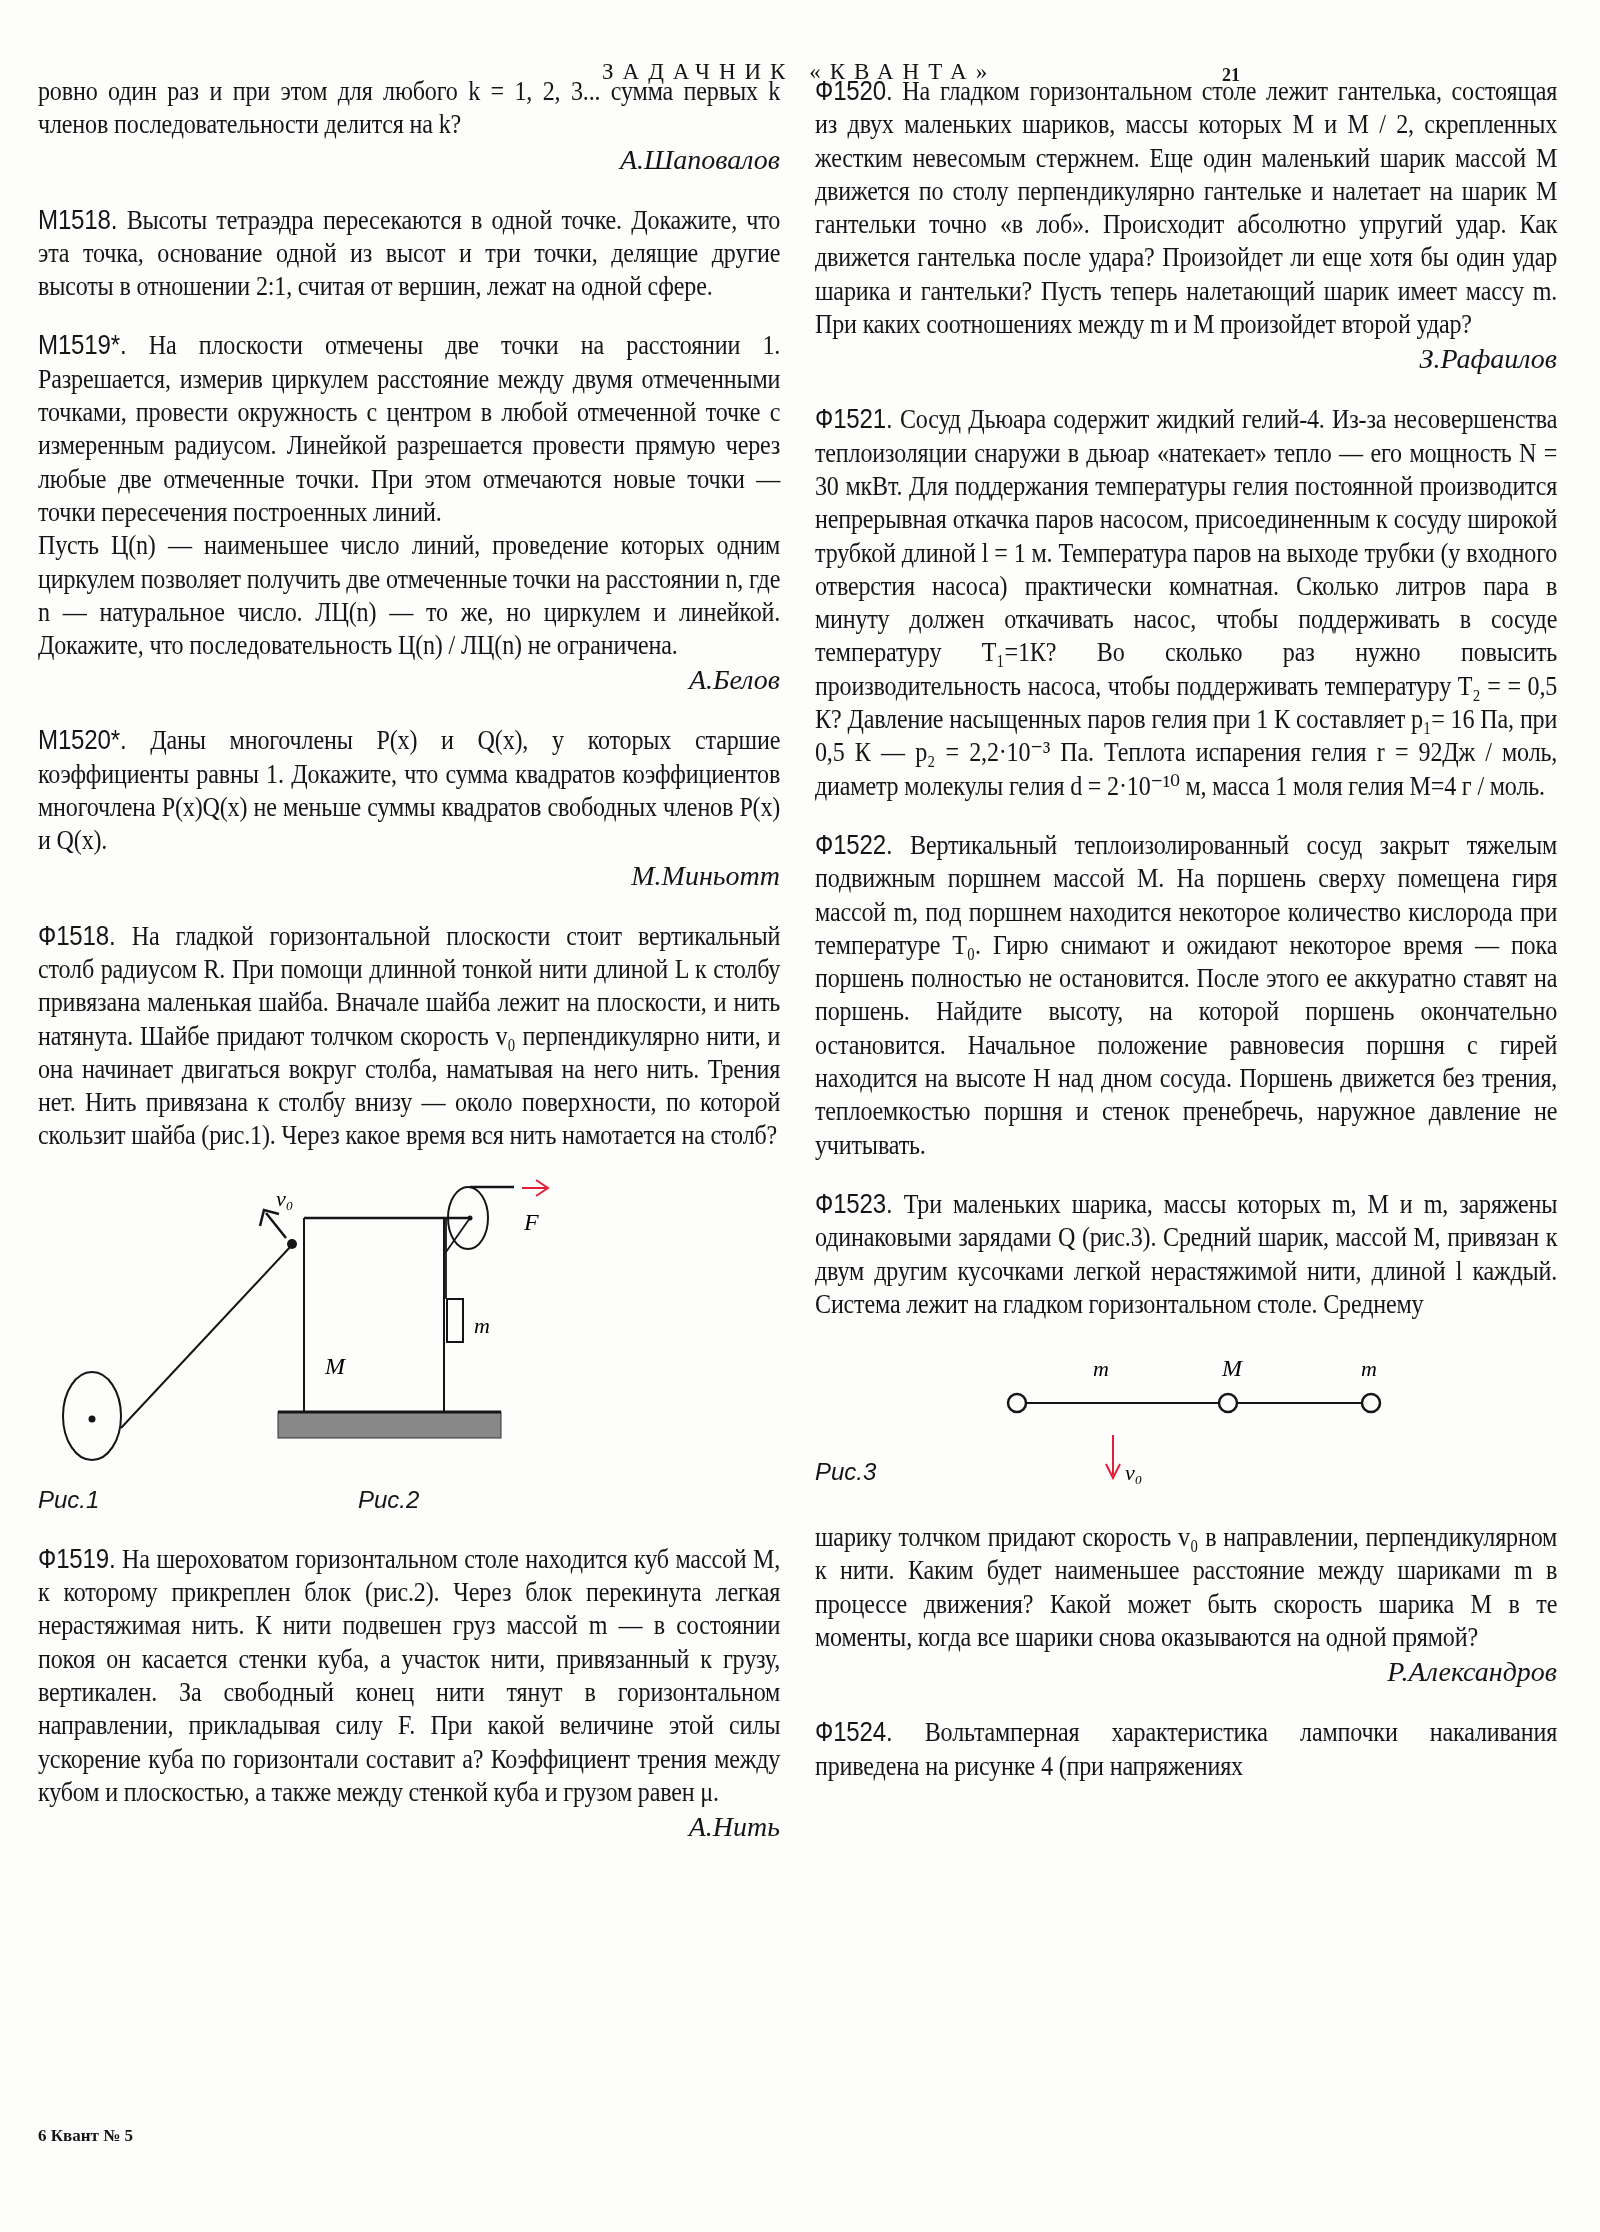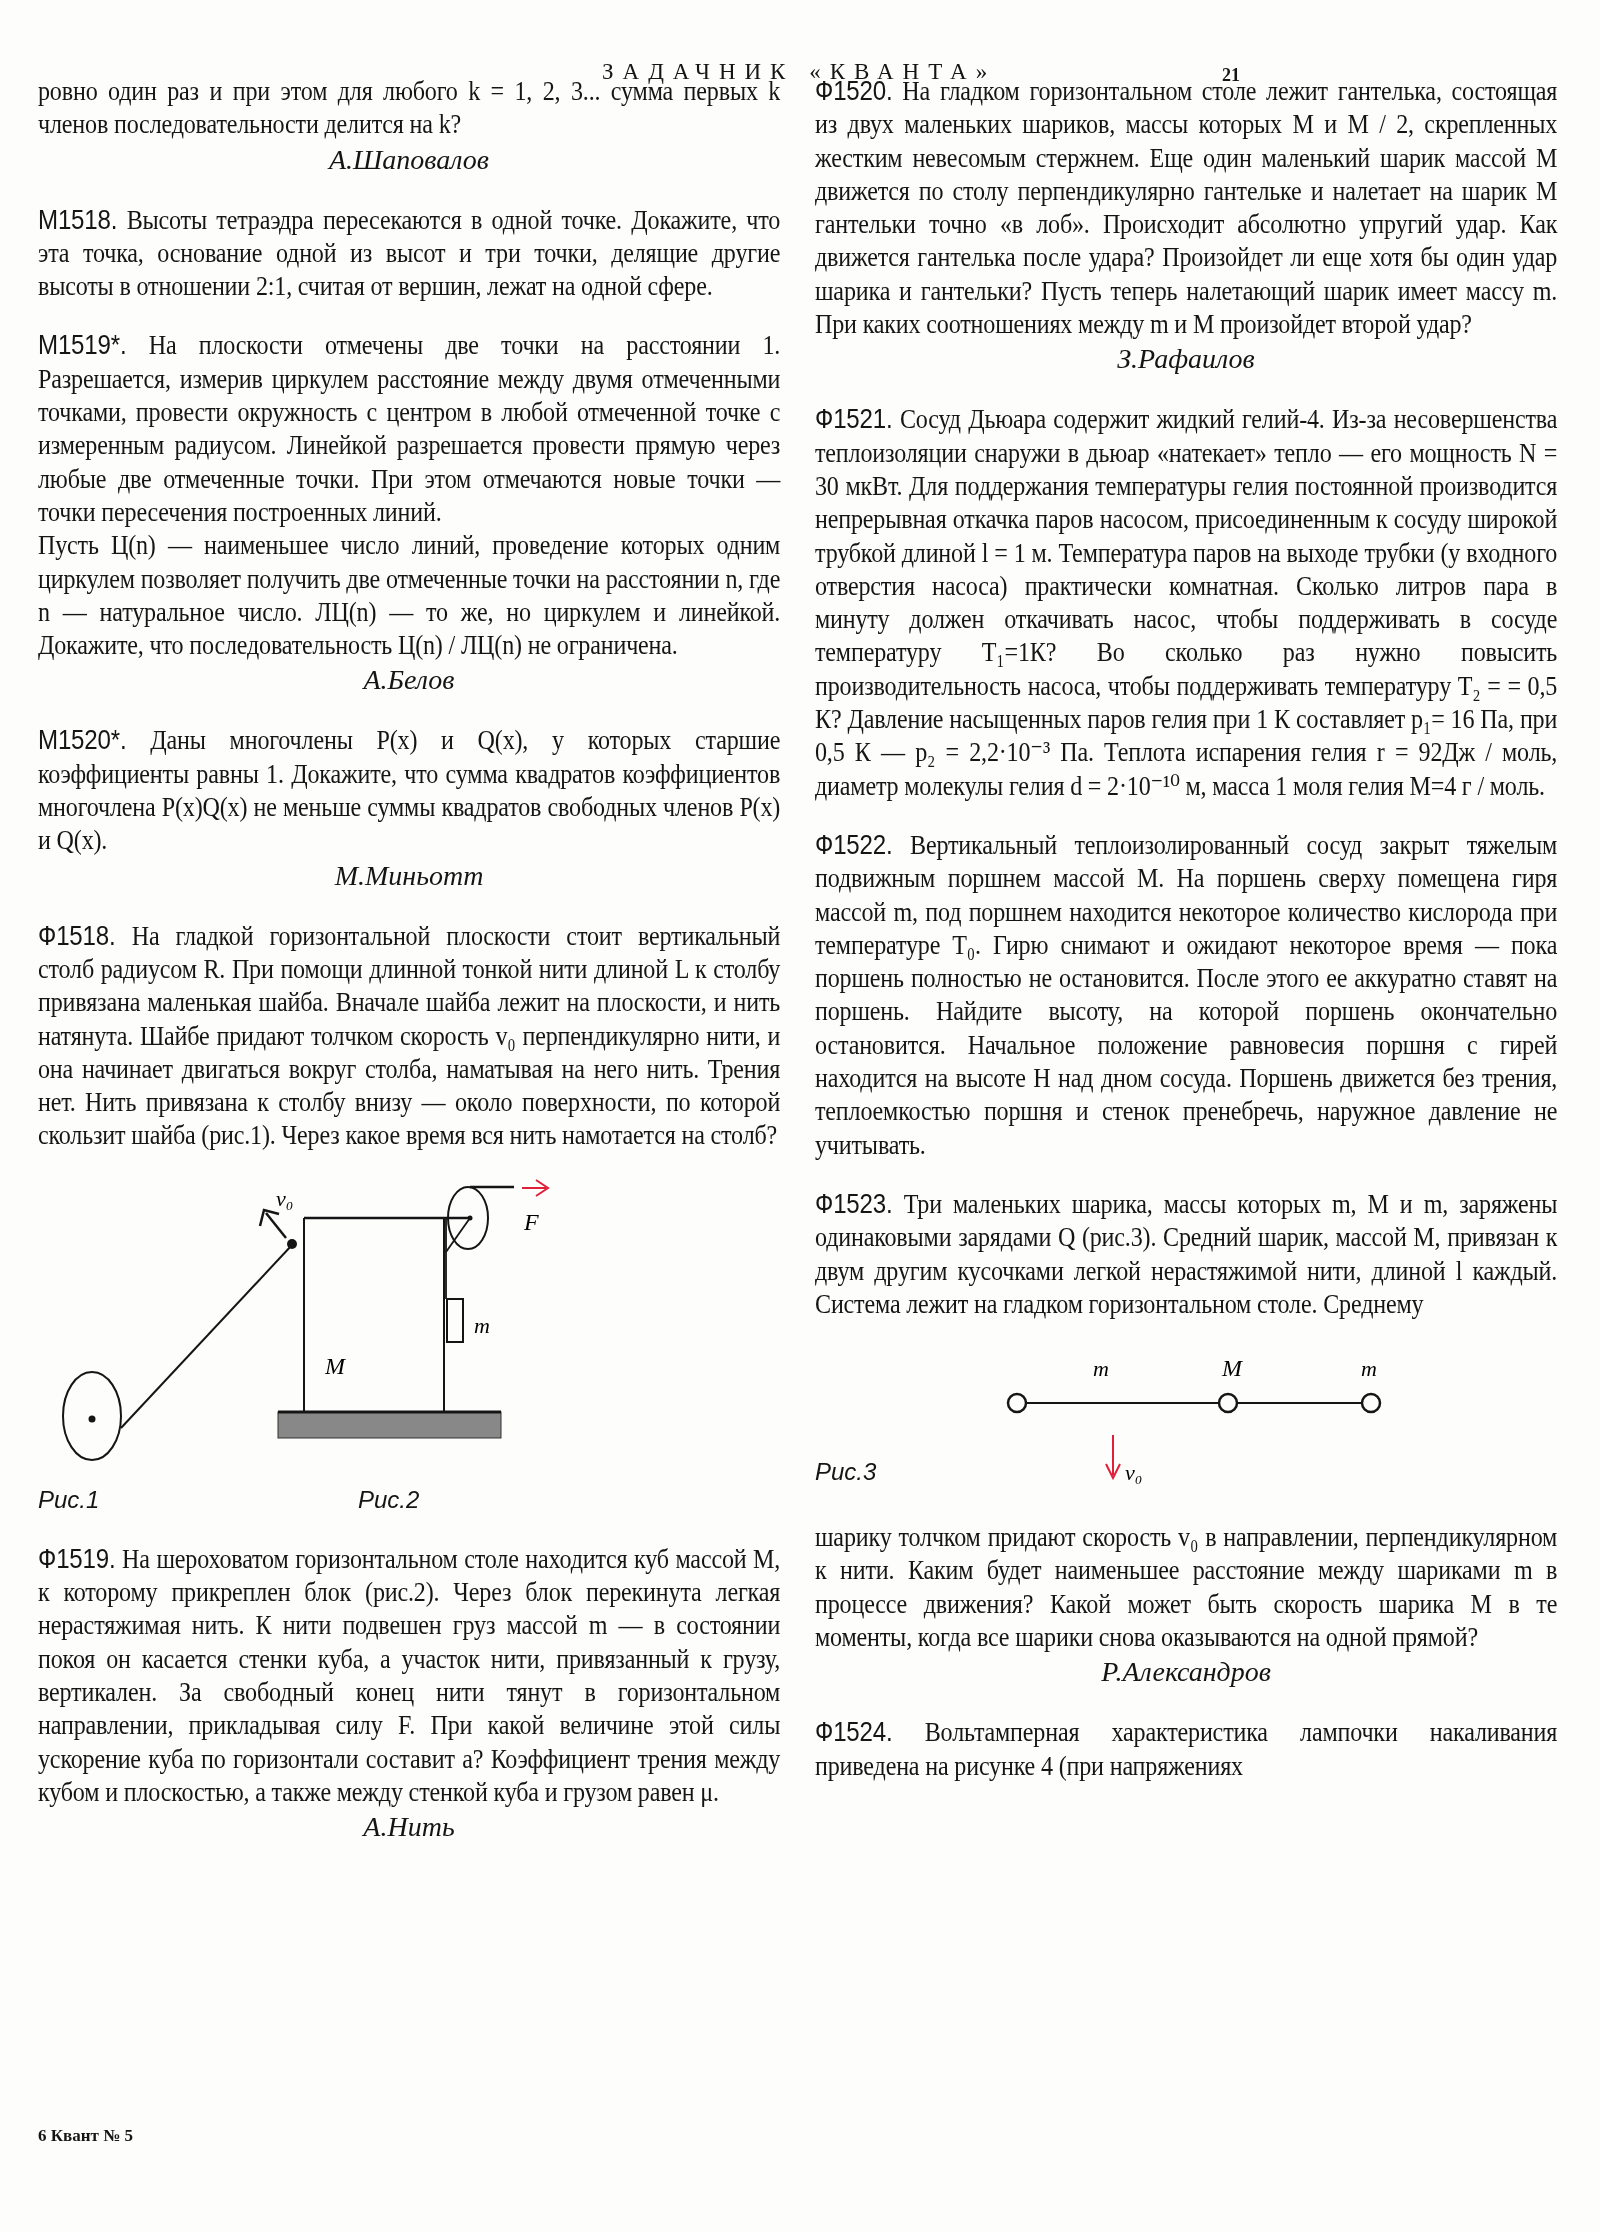--- a/index.html
+++ b/index.html
@@ -19,21 +19,21 @@
   .col.left { left: 38px; }
   .col.right { left: 815px; }
   .problem { margin: 0 0 26px 0; }
   .text {
     font-size: 28px; line-height: 33.3px; text-align: justify;
     transform: scaleX(0.86); transform-origin: left top; width: 863px;
     letter-spacing: -0.2px;
   }
   .pid { font-family: "Liberation Sans", "DejaVu Sans", sans-serif; font-weight: normal; transform: none; }
   .author {
-    font-style: italic; font-size: 28px; text-align: center; line-height: 34px;
+    font-style: italic; font-size: 28px; text-align: right; line-height: 34px;
     margin-top: 2px;
   }
   .fig-caption {
     font-family: "Liberation Sans", "DejaVu Sans", sans-serif; font-style: italic;
     font-size: 24px; position: absolute;
   }
   .figures-row { position: relative; height: 344px; margin: 14px 0 32px 0; }
   .fig3 { position: relative; height: 170px; margin: 20px 0 10px 0; }
   .footer {
     position: absolute; left: 38px; bottom: 86px; font-size: 17px; font-weight: bold;

